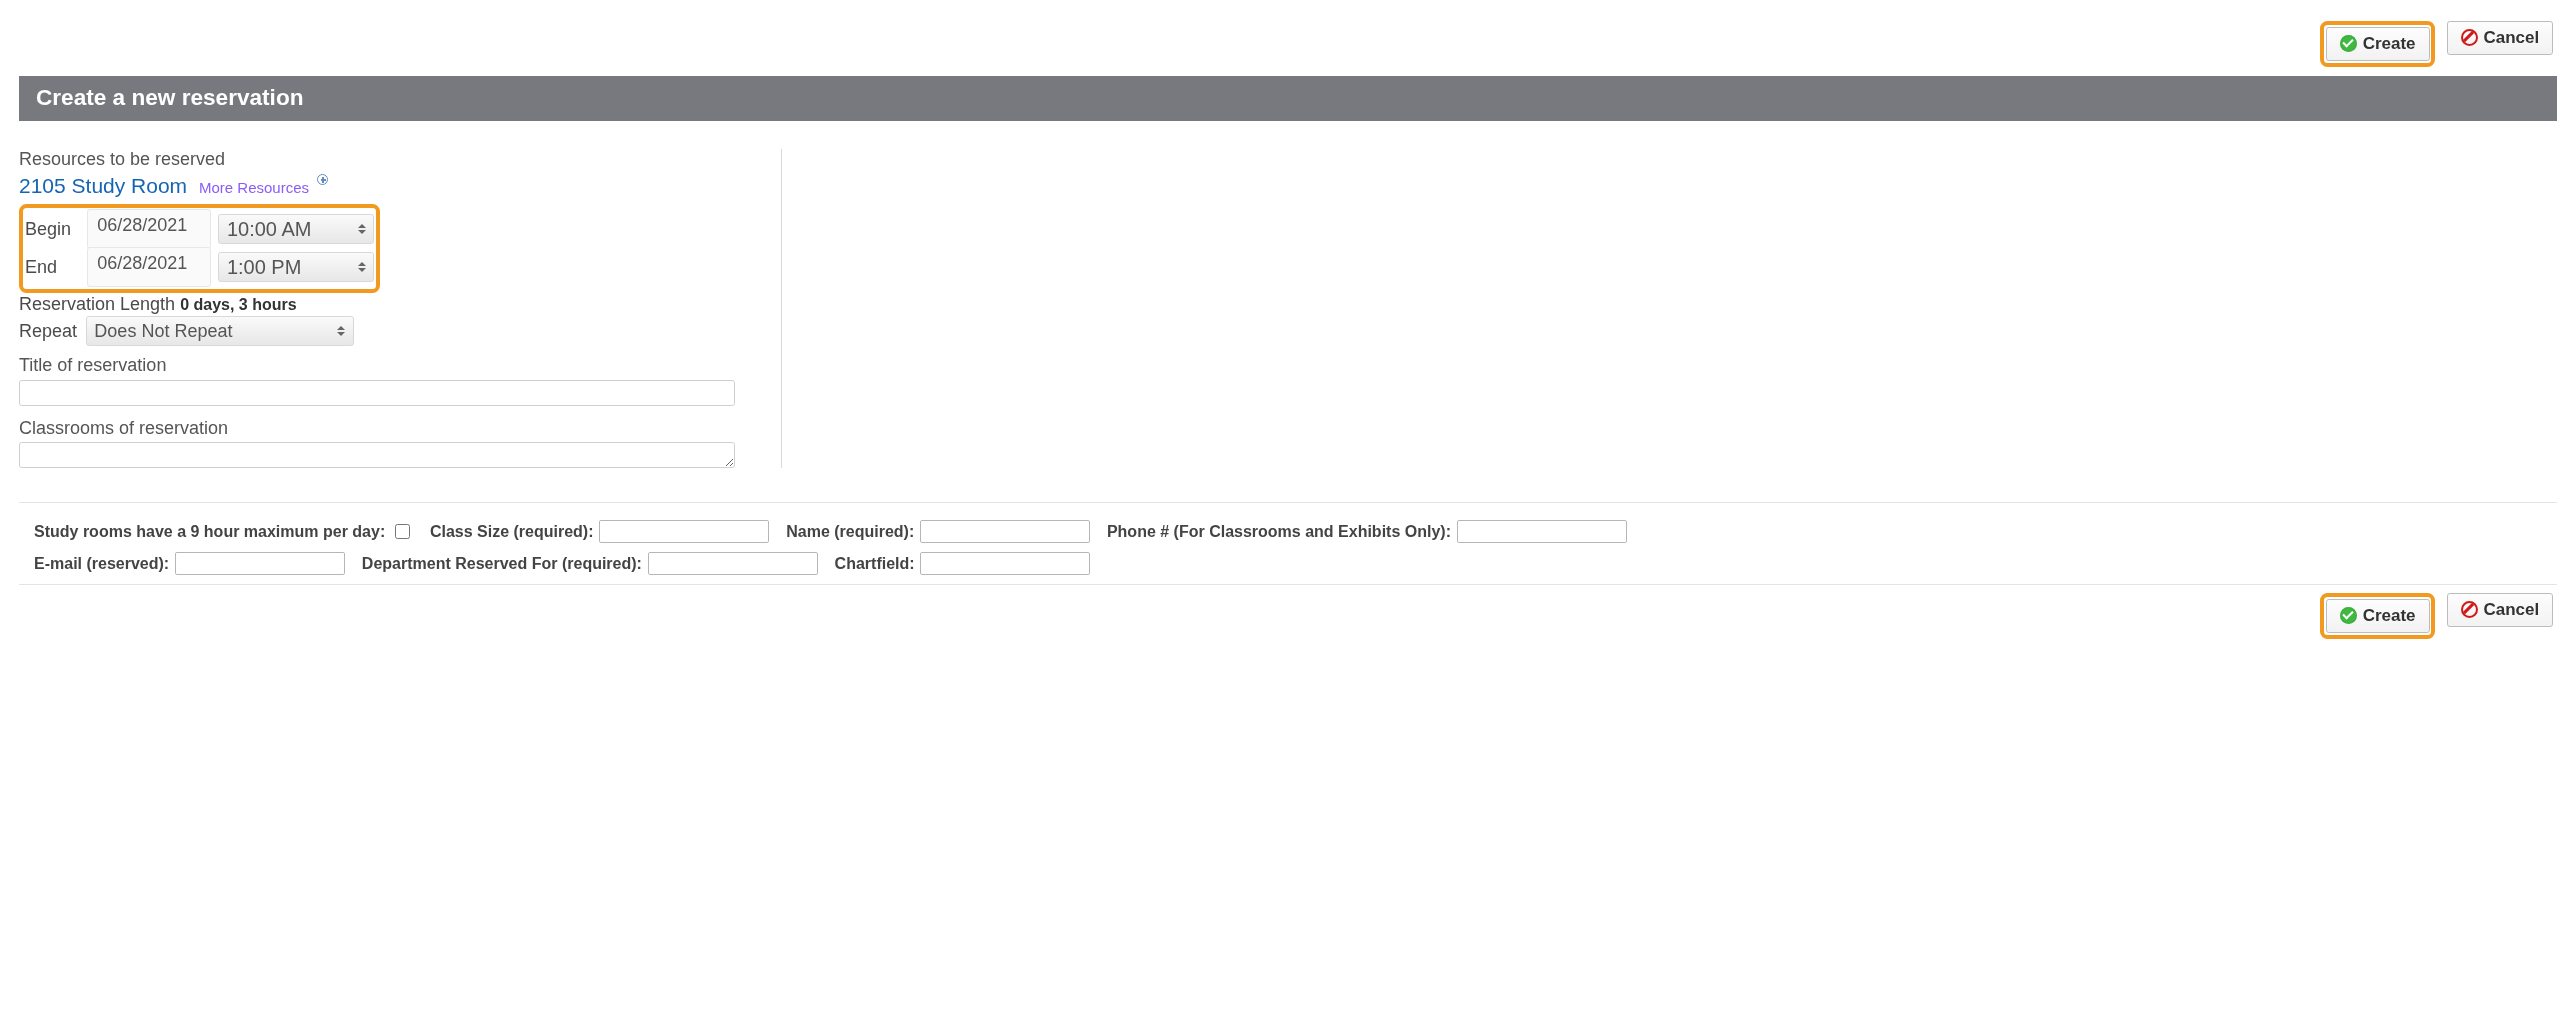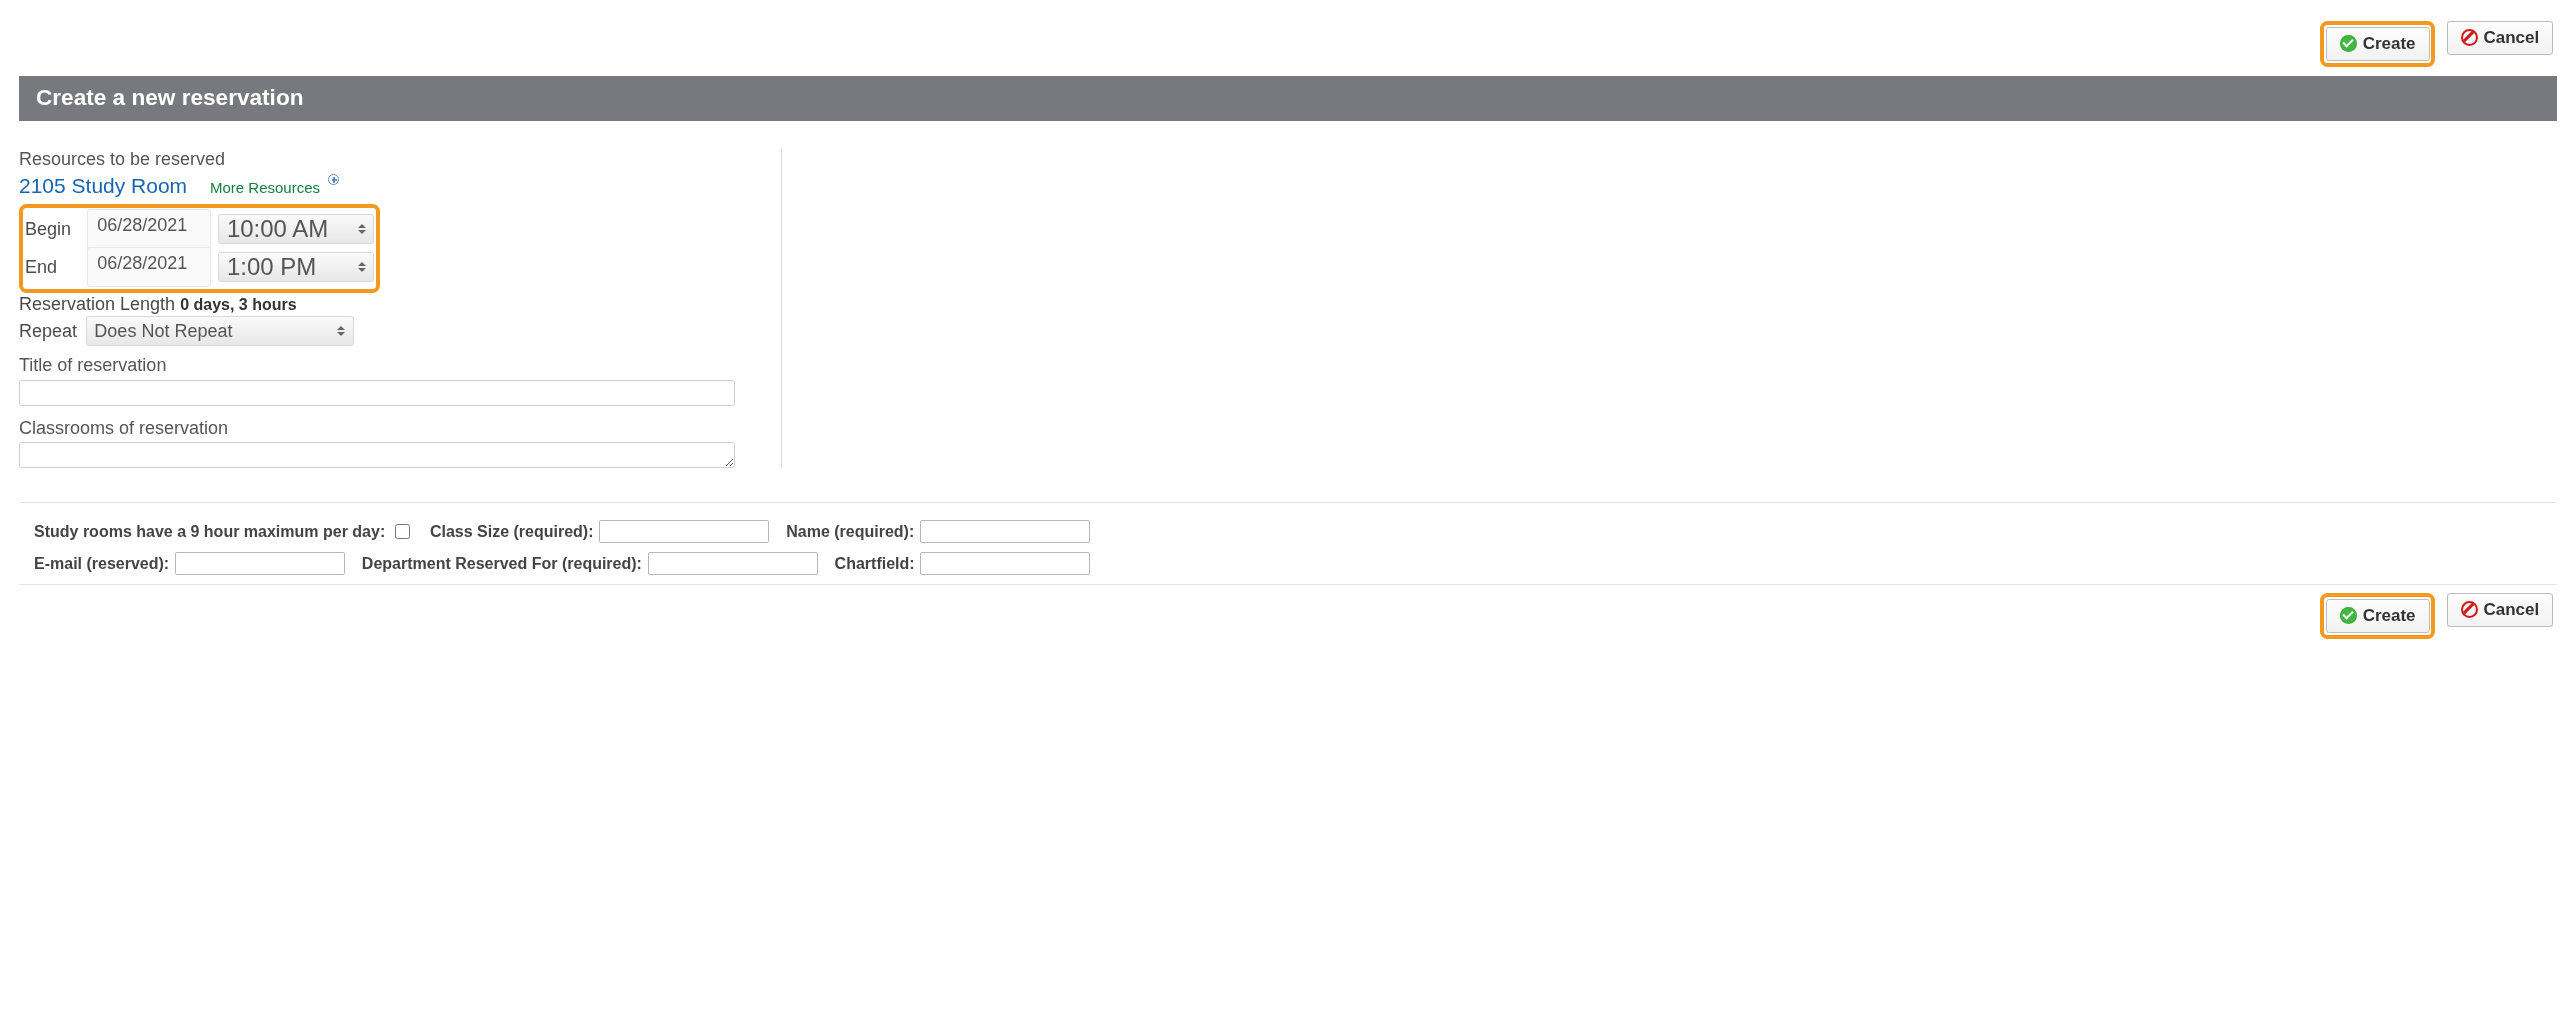--- a/index.html
+++ b/index.html
@@ -98,21 +98,21 @@
     font-size: 18px;
     color: #555;
     margin-bottom: 3.8px;
   }
 
   .resource-line {
     font-size: 21px;
     margin-bottom: 5.7px;
   }
   .resource-link { color: #1664b3; cursor: pointer; }
-  .more-resources { font-size: 15px; color: #15803d; cursor: pointer; margin-left: 17px;}
+  .more-resources { font-size: 15px; color: #8b5cf6; cursor: pointer; margin-left: 6px;}
   .ico-add {
     width: 11.3px; height: 11.3px; border-radius: 50%;
     border: 0.9px solid #5e8cc2; position: relative;
     display: inline-block; vertical-align: super; margin-left: 1.9px;
     cursor: pointer;
   }
   .ico-add::before, .ico-add::after {
     content: ""; position: absolute; background: #5e8cc2;
   }
   .ico-add::before { width: 5.7px; height: 1.4px; left: 2.8px; top: 4.7px; }
@@ -135,21 +135,21 @@
   .dt-date {
     width: 124px; height: 40px; line-height: 30px;
     padding: 0 9.4px; font-size: 18px; color: #555;
     background: #fafafa; border: 0.9px solid #e7e7e7;
     border-radius: 2.8px; margin-right: 7.5px; cursor: pointer;
   }
   .dt-select {
     width: 156px; height: 30px;
     background: linear-gradient(#fafafa, #e7e7e7);
     border: 0.9px solid #d8d8d8; border-radius: 2.8px;
-    padding: 0 7.5px; font-size: 24px; color: #555;
+    padding: 0 7.5px; font-size: 20px; color: #555;
     display: flex; align-items: center; justify-content: space-between;
     cursor: pointer;
   }
 
   .spinner {
     display: flex; flex-direction: column; line-height: 0; gap: 1.9px;
   }
   .spinner .up, .spinner .dn {
     width: 0; height: 0;
     border-left: 4.7px solid transparent;
@@ -306,20 +306,24 @@
         <input type="checkbox" class="chk" style="">
       </span>
       <span class="attr-group">
         <span class="attr-label">Class Size (required):</span>
         <input class="small-input" value="" style="">
       </span>
       <span class="attr-group">
         <span class="attr-label">Name (required):</span>
         <input class="small-input" value="" style="">
       </span>
+      <span class="attr-group">
+        <span class="attr-label">Phone # (For Classrooms and Exhibits Only):</span>
+        <input class="small-input" value="" style="">
+      </span>
     </div>
 
     <div class="attrs-row">
       <span class="attr-group">
         <span class="attr-label">E-mail (reserved):</span>
         <input class="small-input" value="" style="">
       </span>
       <span class="attr-group">
         <span class="attr-label">Department Reserved For (required):</span>
         <input class="small-input" value="" style="">

